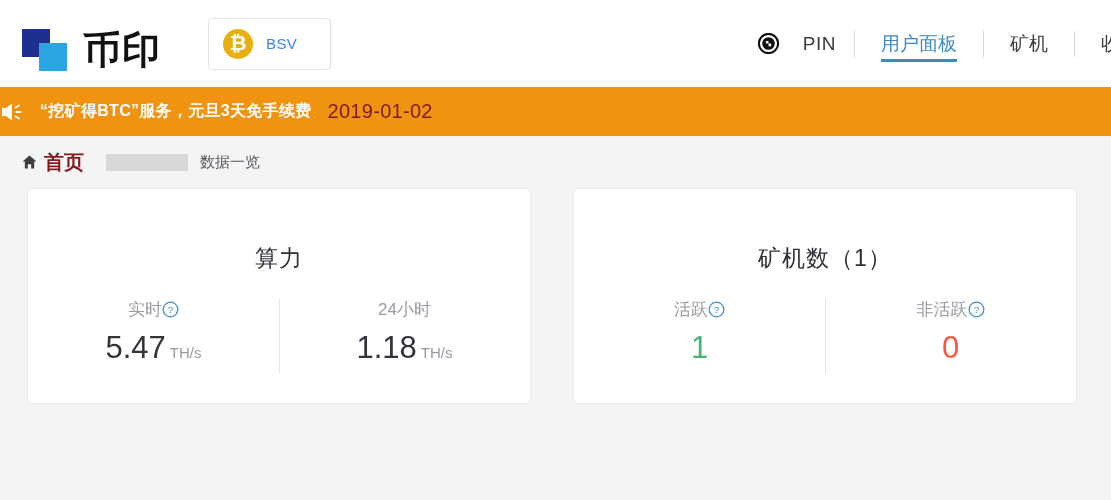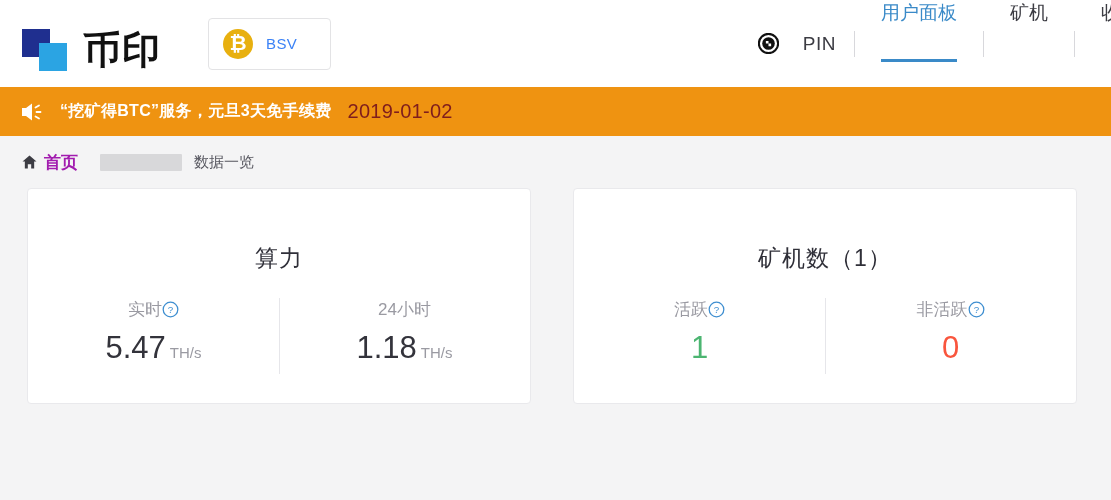--- a/index.html
+++ b/index.html
@@ -125,21 +125,21 @@
     background: #d8d8dc;
     flex: none;
   }
   .nav-item {
     position: relative;
     font-size: 19px;
     color: #3c3c43;
     padding: 0 26px;
     height: 87px;
     display: flex;
-    align-items: flex-start;
+    align-items: center;
     cursor: pointer;
     white-space: nowrap;
   }
   .nav-item.active {
     color: #3a8ac8;
   }
   .nav-item.active::after {
     content: "";
     position: absolute;
     left: 26px;
@@ -154,21 +154,20 @@
     overflow: hidden;
     padding-left: 26px;
   }
 
   
   .banner {
     height: 49px;
     background: #ef9311;
     display: flex;
     align-items: center;
-    padding-left: 20px;
     box-sizing: border-box;
   }
   .speaker-icon {
     width: 24px;
     height: 22px;
     flex: none;
   }
   .banner-text {
     margin-left: 16px;
     font-size: 16px;
@@ -192,23 +191,23 @@
     padding-left: 22px;
     box-sizing: border-box;
   }
   .home-icon {
     width: 15px;
     height: 14px;
     flex: none;
     margin-right: 7px;
   }
   .crumb-home {
-    font-size: 17px;
+    font-size: 20px;
     font-weight: bold;
-    color: #a21caf;
+    color: #7f1d1d;
   }
   .crumb-redacted {
     width: 82px;
     height: 17px;
     background: #d8d8da;
     margin: 0 0 0 22px;
     border-radius: 1px;
   }
   .crumb-tail {
     font-size: 15px;

